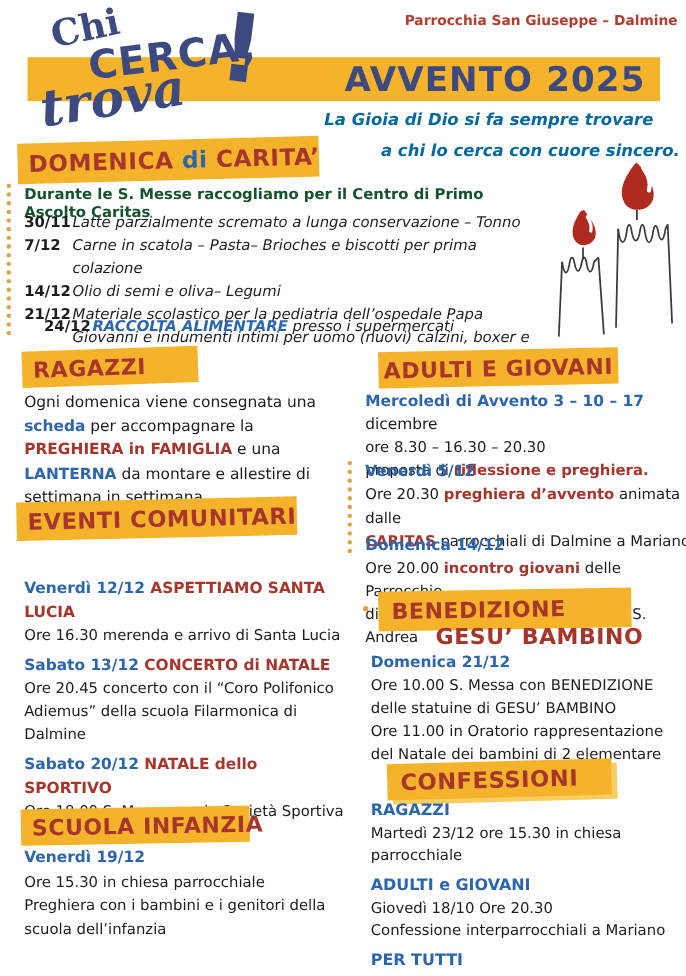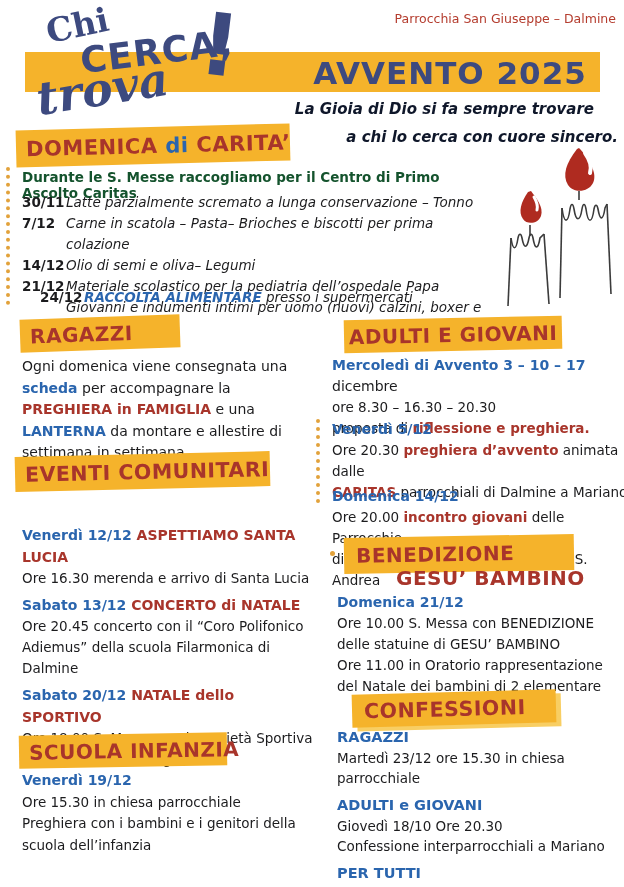--- a/index.html
+++ b/index.html
@@ -5,34 +5,34 @@
   html,body{margin:0;padding:0;background:#ffffff;}
   .page{position:relative;width:624px;height:887px;background:#ffffff;overflow:hidden;
         font-family:"DejaVu Sans","Liberation Sans",sans-serif;color:#1C1C1E;}
   
   .c-ink{color:#1C1C1E;}
   .c-red{color:#A8352B;font-weight:bold;}
   .c-blue{color:#2A65AE;font-weight:bold;}
   .abs{position:absolute;}
 
   
-  .parish{top:11px;right:8px;font-size:12.5px;font-weight:normal;color:#B43C2E;}
+  .parish{top:11px;right:8px;font-size:12.5px;font-weight:bold;color:#B43C2E;}
   .band-top{left:25px;top:52px;width:575px;height:40px;background:#F5B32B;}
   .avvento{left:300px;top:55px;width:300px;text-align:center;font-size:31px;font-weight:bold;
            color:#3D4A7F;letter-spacing:1px;}
   .logo{left:28px;top:0;width:220px;height:120px;color:#3D4A7F;}
   .logo-chi{position:absolute;left:18px;top:6px;font-size:33px;font-weight:bold;
             font-family:"DejaVu Serif","Liberation Serif",serif;transform:rotate(-12deg);}
   .logo-cerca{position:absolute;left:52px;top:31px;font-size:36px;font-weight:bold;
               letter-spacing:1px;transform:rotate(-7deg);}
   .logo-trova{position:absolute;left:8px;top:62px;font-size:46px;font-weight:bold;font-style:italic;
               font-family:"DejaVu Serif","Liberation Serif",serif;transform:rotate(-9deg);}
   .logo-bang{position:absolute;left:172px;top:2px;font-size:86px;font-weight:bold;
              transform:rotate(7deg);line-height:1;}
-  .tagline{font-size:15px;font-weight:bold;font-style:italic;color:#0f172a;}
+  .tagline{font-size:15px;font-weight:bold;font-style:italic;color:#0369a1;}
   .tag1{top:100px;right:30px;}
   .tag2{top:128px;right:6px;}
 
   
   .hl{position:absolute;background:#F5B32B;display:flex;align-items:center;
       font-weight:bold;color:#A8352B;letter-spacing:.5px;}
   .hl .t{white-space:nowrap;}
 
   
   .carita-band{left:16px;top:127px;width:264px;height:37px;transform:rotate(-1.5deg);

